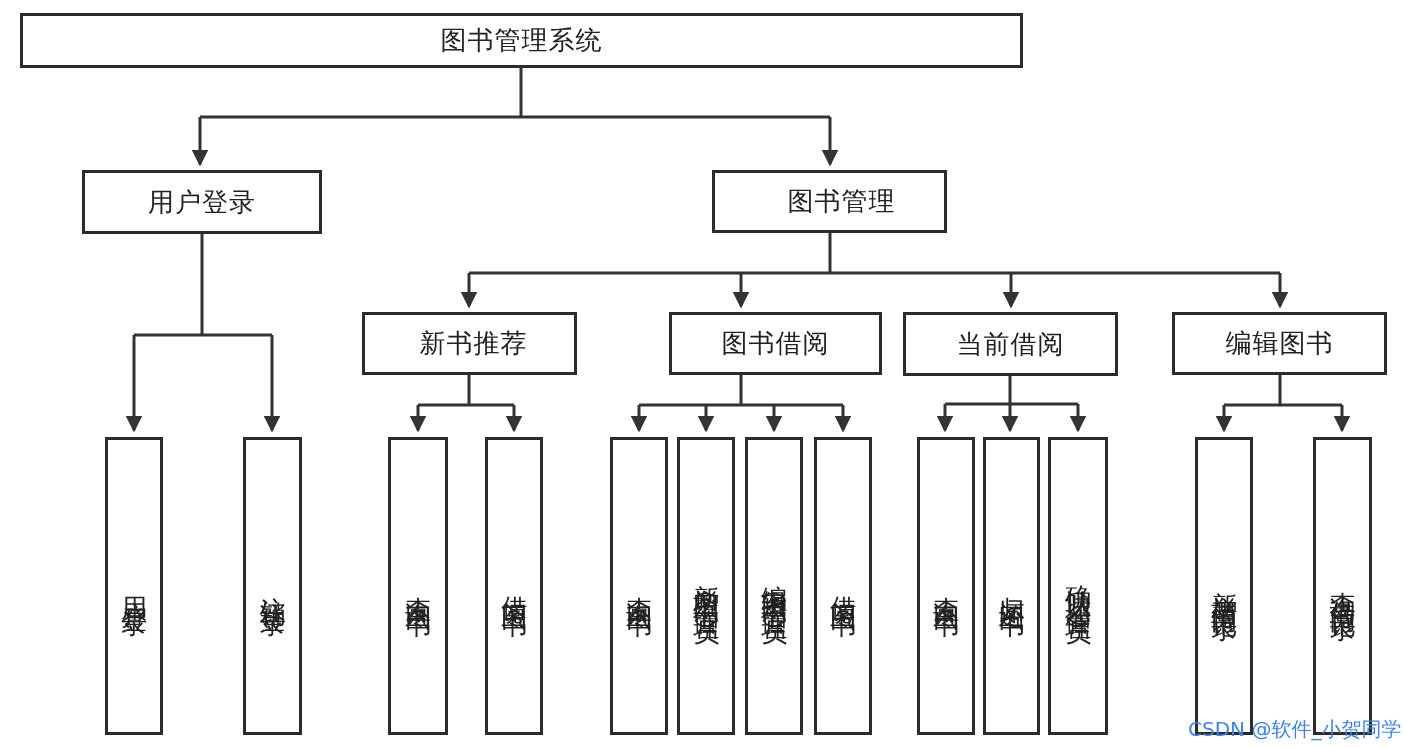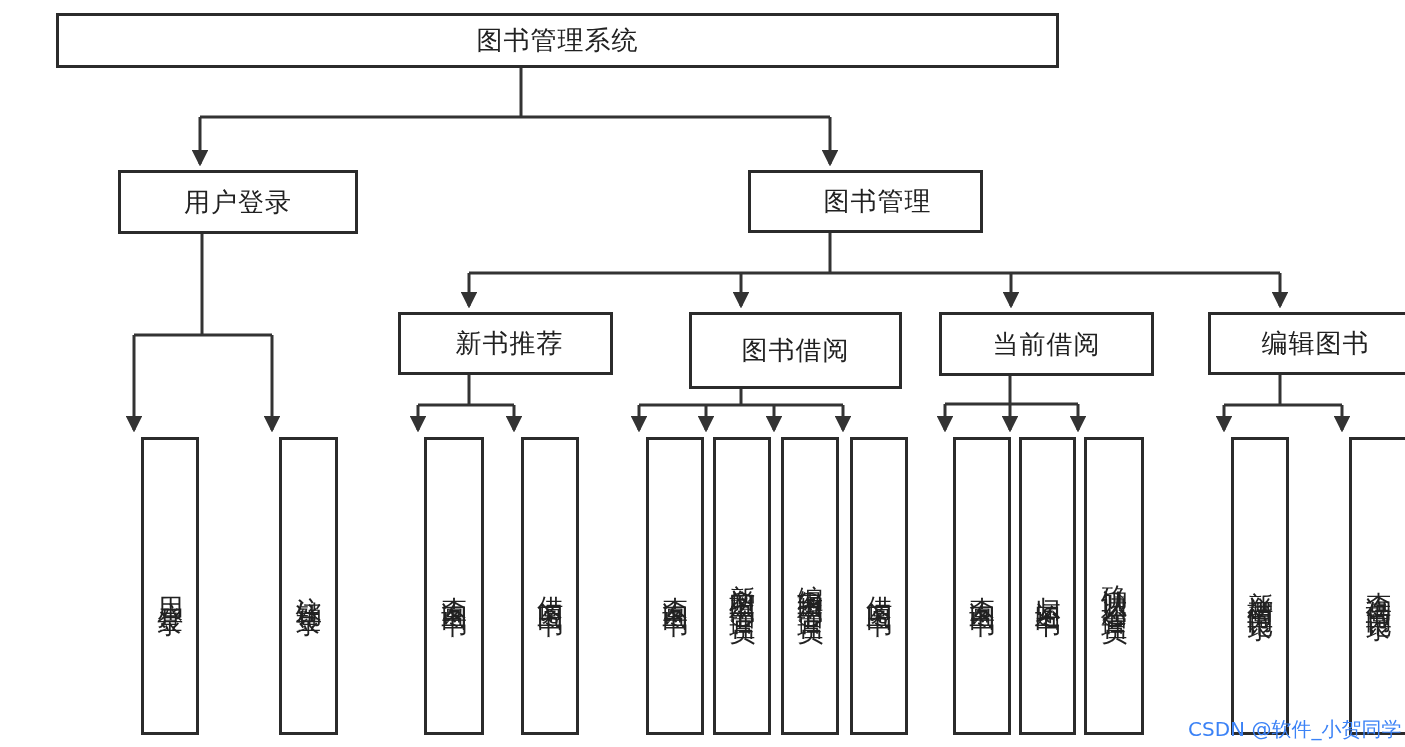--- a/index.html
+++ b/index.html
@@ -24,38 +24,37 @@
     position: absolute;
     box-sizing: border-box;
     border: 3px solid #2b2b2b;
     background: #ffffff;
     display: flex;
     align-items: center;
     justify-content: center;
     color: #212121;
     font-size: 26px;
     letter-spacing: 1px;
-    margin-left: 36px;
   }
   .vnode {
     padding: 4px 0;
   }
   .vnode .vtext {
     writing-mode: vertical-rl;
     text-orientation: mixed;
     letter-spacing: 5px;
     line-height: 1.05;
     white-space: nowrap;
   }
   
   .n-root     { left: 20px;   top: 13px;  width: 1003px; height: 55px; }
   .n-login    { left: 82px;   top: 170px; width: 240px;  height: 64px; }
   .n-mgmt     { left: 712px;  top: 170px; width: 235px;  height: 63px; padding-left: 24px; }
   .n-newbook  { left: 362px;  top: 312px; width: 215px;  height: 63px; padding-left: 8px; }
-  .n-borrow   { left: 653px;  top: 312px; width: 213px;  height: 77px; }
+  .n-borrow   { left: 669px;  top: 312px; width: 213px;  height: 63px; }
   .n-current  { left: 903px;  top: 312px; width: 215px;  height: 64px; }
   .n-records  { left: 1172px; top: 312px; width: 215px;  height: 63px; }
   
   .leaf { top: 437px; height: 298px; }
   .lf-1  { left: 105px;  width: 58px; }
   .lf-2  { left: 243px;  width: 59px; }
   .lf-3  { left: 388px;  width: 60px; }
   .lf-4  { left: 485px;  width: 58px; }
   .lf-5  { left: 610px;  width: 58px; }
   .lf-6  { left: 677px;  width: 58px; }

